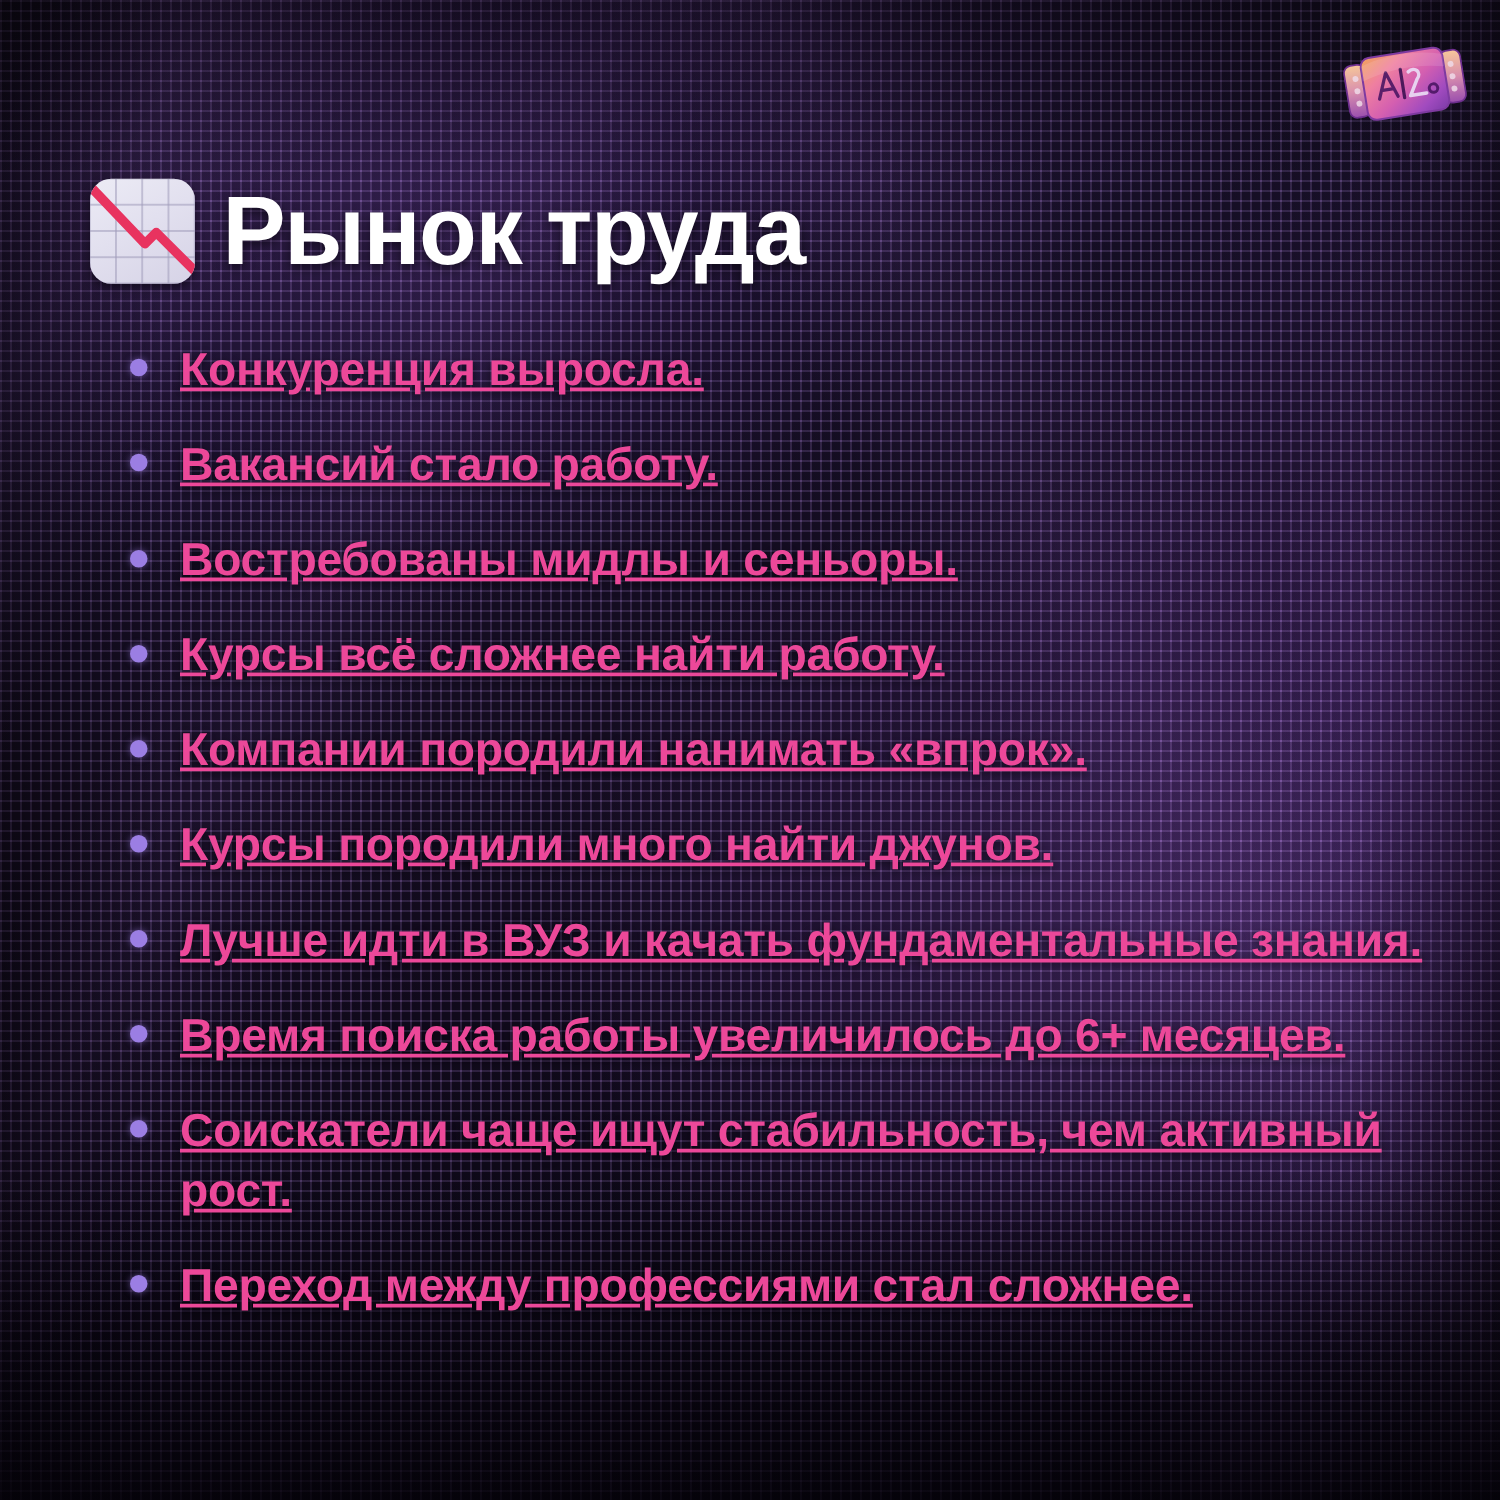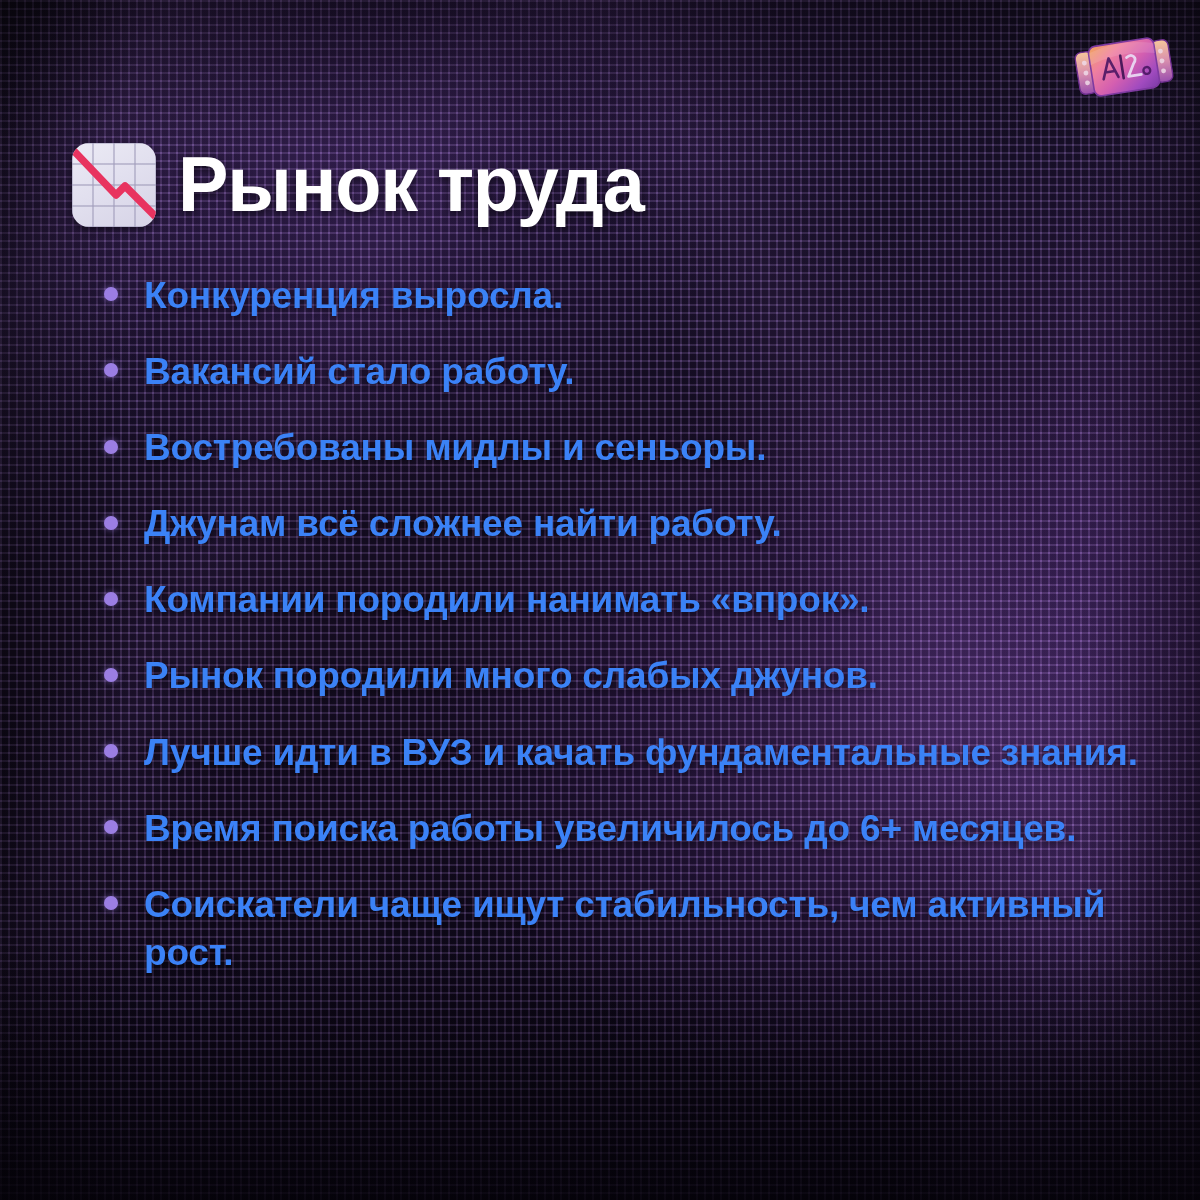--- a/index.html
+++ b/index.html
@@ -163,29 +163,30 @@
     left: 104px;
     top: 272px;
     width: 1040px;
     list-style: none;
     margin: 0;
     padding: 0;
   }
 
   .bullet-item {
     position: relative;
-    color: #3b82f6;
+    color: #ec4899;
     font-size: 37px;
     line-height: 1.30;
     font-weight: 700;
     margin: 0 0 28px 0;
     padding-left: 40px;
     text-indent: -40px;
     letter-spacing: -0.2px;
     text-shadow: 0 2px 7px rgba(0,0,0,0.55);
+    text-decoration: underline;
   }
 
   .bullet-item:last-child { margin-bottom: 0; }
 
   .bullet-dot {
     display: inline-block;
     width: 14px;
     height: 14px;
     border-radius: 50%;
     background: #9b7ee3;
@@ -255,22 +256,23 @@
           <path d="M2 8 L44 52 L53 43 L62 52 L86 76" fill="none" stroke="#e8335f" stroke-width="7.5" stroke-linecap="round" stroke-linejoin="round"></path>
         </svg>
       </span>
       <h1 class="page-title">Рынок труда</h1>
     </div>
 
     <ul class="bullet-list">
       <li class="bullet-item"><span class="bullet-dot"></span><span class="bullet-text">Конкуренция выросла.</span></li>
       <li class="bullet-item"><span class="bullet-dot"></span><span class="bullet-text">Вакансий стало работу.</span></li>
       <li class="bullet-item"><span class="bullet-dot"></span><span class="bullet-text">Востребованы мидлы и сеньоры.</span></li>
-      <li class="bullet-item"><span class="bullet-dot"></span><span class="bullet-text">Джунам всё сложнее найти работу.</span></li>
+      <li class="bullet-item"><span class="bullet-dot"></span><span class="bullet-text">Курсы всё сложнее найти работу.</span></li>
       <li class="bullet-item"><span class="bullet-dot"></span><span class="bullet-text">Компании породили нанимать «впрок».</span></li>
-      <li class="bullet-item"><span class="bullet-dot"></span><span class="bullet-text">Рынок породили много слабых джунов.</span></li>
+      <li class="bullet-item"><span class="bullet-dot"></span><span class="bullet-text">Курсы породили много найти джунов.</span></li>
       <li class="bullet-item"><span class="bullet-dot"></span><span class="bullet-text">Лучше идти в ВУЗ и качать фундаментальные знания.</span></li>
       <li class="bullet-item"><span class="bullet-dot"></span><span class="bullet-text">Время поиска работы увеличилось до 6+ месяцев.</span></li>
       <li class="bullet-item"><span class="bullet-dot"></span><span class="bullet-text">Соискатели чаще ищут стабильность, чем активный рост.</span></li>
+      <li class="bullet-item"><span class="bullet-dot"></span><span class="bullet-text">Переход между профессиями стал сложнее.</span></li>
     </ul>
 
   </div>
 </div>
 
 </body></html>

